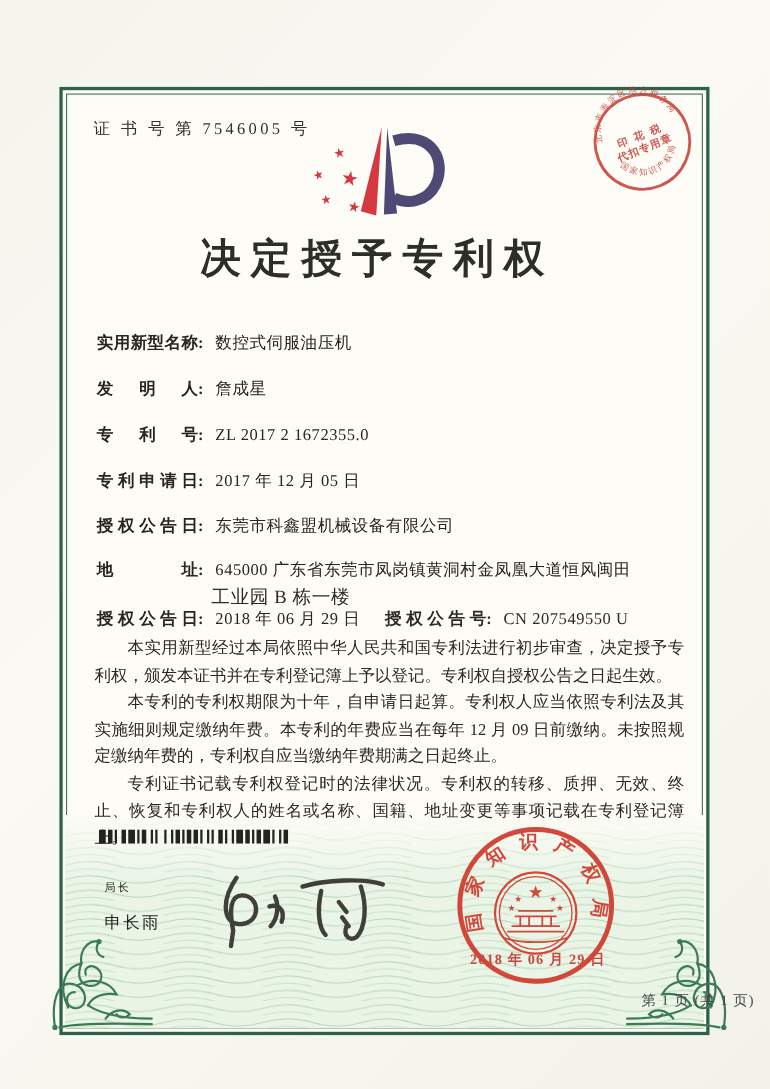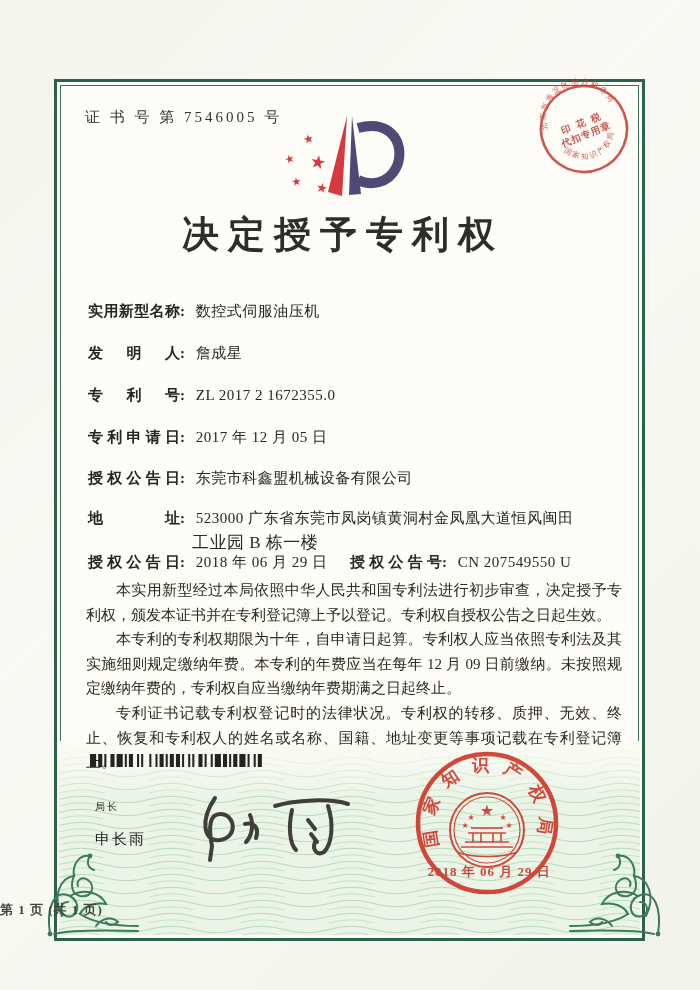--- a/index.html
+++ b/index.html
@@ -30,22 +30,22 @@
   .grant2{position:absolute;left:350px;top:553px;font-size:15px;white-space:nowrap;}
   .body-text{position:absolute;left:86px;top:578px;width:536px;font-size:15px;line-height:24.6px;
     text-align:justify;color:#2b2a22;}
   .body-text p{margin:0;text-indent:2em;}
   .barcode{position:absolute;left:90px;top:754px;}
   .sig-title{position:absolute;left:95px;top:800px;font-size:10px;letter-spacing:2px;color:#23221c;}
   .sig-name{position:absolute;left:95px;top:830px;font-size:15px;letter-spacing:2px;color:#23221c;}
   .sig-script{position:absolute;left:170px;top:780px;}
   .seal{position:absolute;left:407px;top:743px;}
   .tax-stamp{position:absolute;left:528px;top:73px;}
-  .footer{position:absolute;left:0;right:14px;top:901px;text-align:left;
-    font-size:13px;letter-spacing:1px;color:#3e473f;font-weight:bold;}
+  .footer{position:absolute;left:0;right:14px;top:901px;text-align:right;
+    font-size:13px;letter-spacing:1px;color:#3e473f;}
   .ornament{position:absolute;pointer-events:none;}
   .orn-left{left:40px;top:838px;}
   .orn-right{left:568px;top:838px;transform:scaleX(-1);}
   svg text{font-family:"Liberation Serif", serif;}
 </style>
 </head>
 <body>
 
 <div class="page">
 
@@ -122,21 +122,21 @@
   <div class="frow" style="top:428px;">
     <span class="flabel">专利申请日</span><span class="fcolon">:</span>
     <span class="fvalue">2017 年 12 月 05 日</span>
   </div>
   <div class="frow" style="top:469px;">
     <span class="flabel">授权公告日</span><span class="fcolon">:</span>
     <span class="fvalue">东莞市科鑫盟机械设备有限公司</span>
   </div>
   <div class="frow" style="top:509px;">
     <span class="flabel">地址</span><span class="fcolon">:</span>
-    <span class="fvalue">523000 广东省东莞市凤岗镇黄洞村金凤凰大道恒风闽田</span>
+    <span class="fvalue">645000 广东省东莞市凤岗镇黄洞村金凤凰大道恒风闽田</span>
   </div>
   <div class="addr2">工业园 B 栋一楼</div>
   <div class="frow" style="top:553px;">
     <span class="flabel">授权公告日</span><span class="fcolon">:</span>
     <span class="fvalue">2018 年 06 月 29 日</span>
   </div>
   <div class="grant2">
     <span class="flabel">授权公告号</span><span class="fcolon">:</span>
     <span class="fvalue">CN 207549550 U</span>
   </div>

